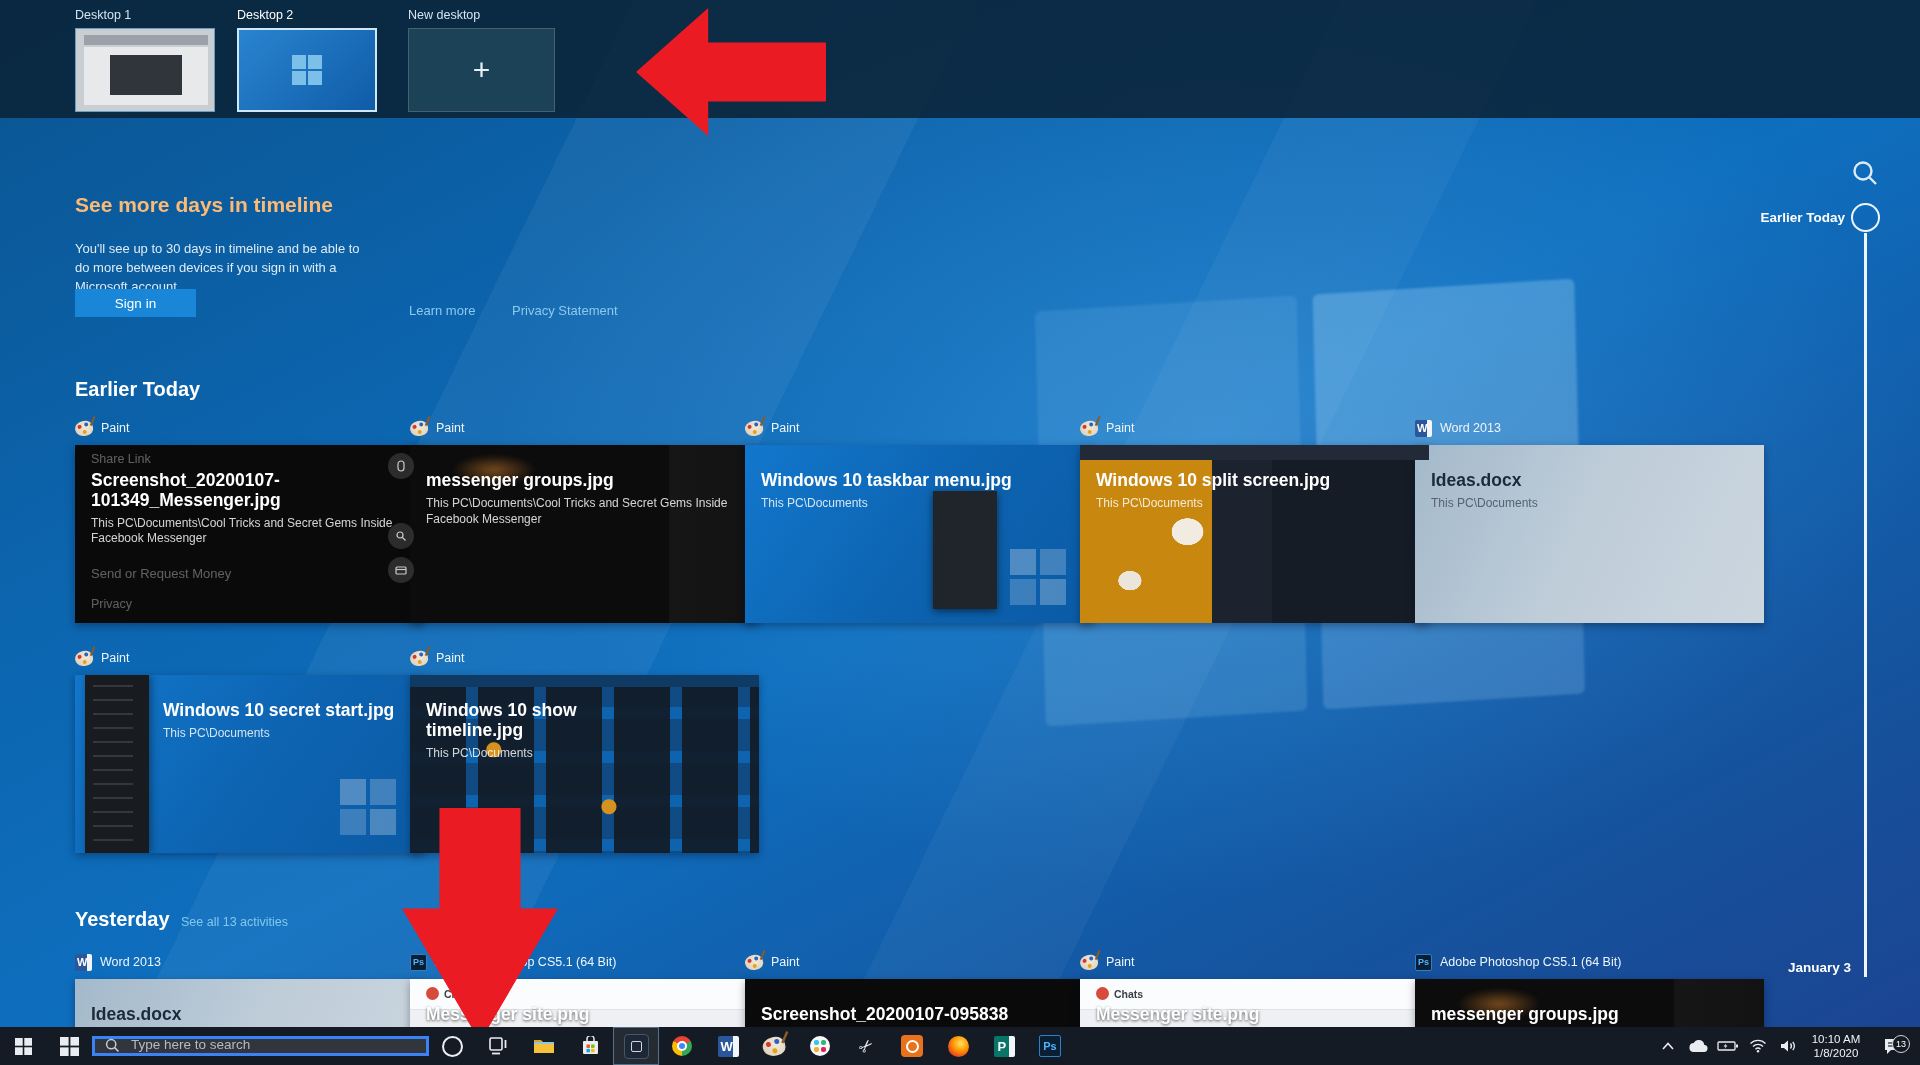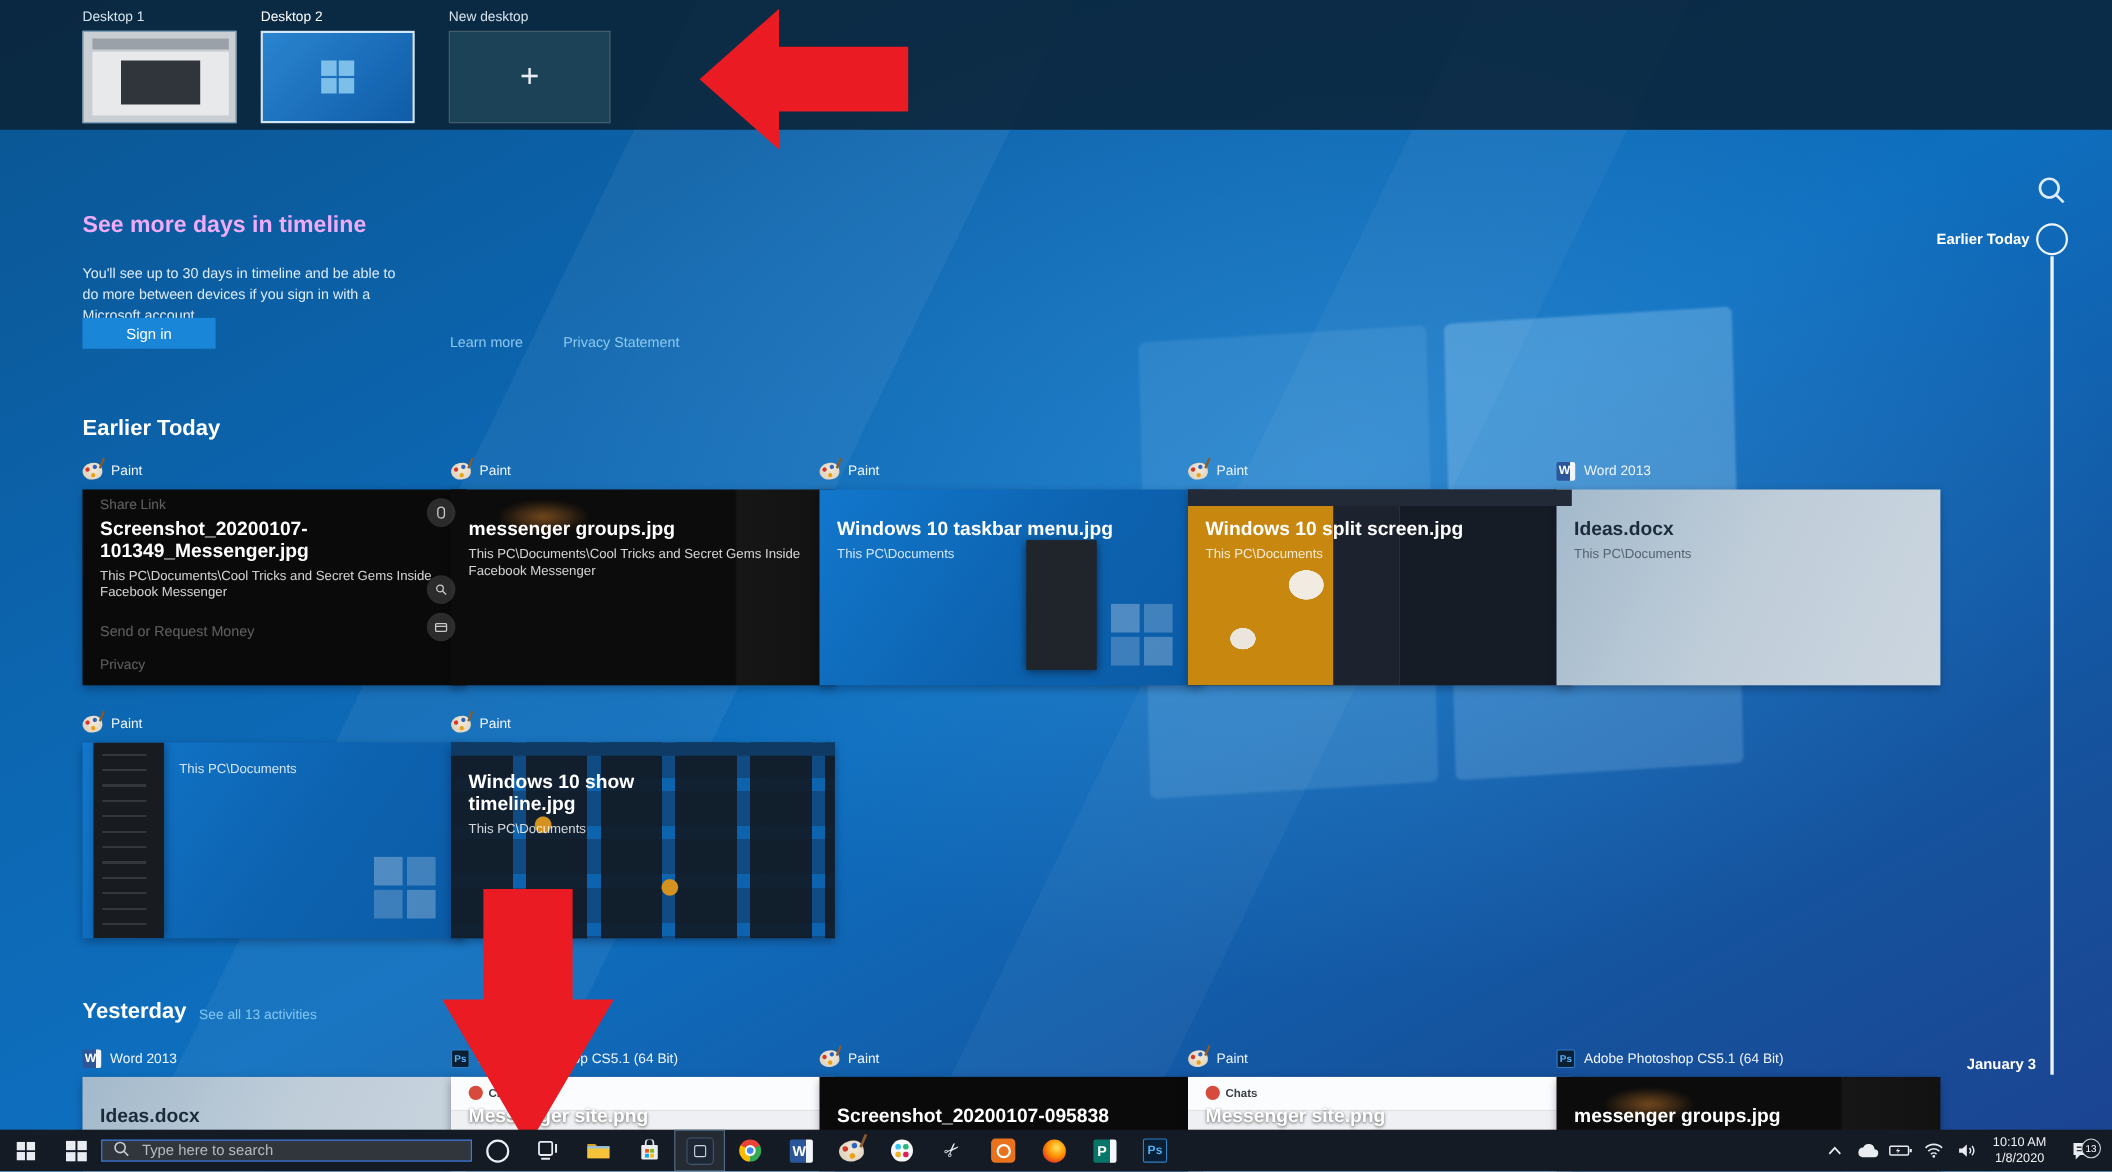--- a/index.html
+++ b/index.html
@@ -49,21 +49,21 @@
 
   
   .rail-search{position:absolute;left:1848px;top:157px;cursor:pointer;z-index:12;}
   .rail-label{position:absolute;right:75px;top:210px;font-size:13.5px;font-weight:bold;color:#fff;z-index:12;}
   .rail-circle{position:absolute;left:1851px;top:203px;width:29px;height:29px;border:2.5px solid #eef5fa;
     border-radius:50%;box-sizing:border-box;cursor:pointer;z-index:12;}
   .rail-line{position:absolute;left:1864px;top:233px;width:2.5px;height:744px;background:#eef5fa;z-index:11;cursor:pointer;}
   .rail-bottom{position:absolute;right:69px;top:960px;font-size:13.5px;font-weight:bold;color:#fff;z-index:12;}
 
   
-  .promo-h{position:absolute;left:75px;top:193px;font-size:21px;font-weight:bold;color:#f0abfc;}
+  .promo-h{position:absolute;left:75px;top:193px;font-size:21px;font-weight:bold;color:#fdba74;}
   .promo-c1{position:absolute;left:75px;top:240px;width:300px;font-size:13px;line-height:1.45;color:#dcebf7;}
   .promo-c2{position:absolute;left:409px;top:240px;width:320px;font-size:13px;line-height:1.45;color:#dcebf7;}
   .signin{position:absolute;left:75px;top:289px;width:121px;height:28px;background:#1a86d8;border:none;
     color:#fff;font-size:13.5px;font-family:inherit;cursor:pointer;}
   .plinks{position:absolute;left:409px;top:303px;font-size:13px;}
   .plinks a{color:#8cc9ef;text-decoration:none;margin-right:33px;cursor:pointer;}
 
   
   .sec-h{position:absolute;left:75px;font-size:20px;font-weight:bold;color:#fff;}
   .see-all{position:absolute;left:181px;font-size:12.5px;color:#82c7f0;cursor:pointer;}
@@ -139,22 +139,22 @@
   .ic-paint{position:relative;width:18px;height:15px;background:radial-gradient(circle at 60% 40%,#f3ead9,#d9cab4);
     border-radius:55% 50% 48% 60%;transform:rotate(-12deg);}
   .ic-paint::before{content:"";position:absolute;left:3px;top:3px;width:4px;height:4px;border-radius:50%;background:#d4372c;
     box-shadow:7px -1px 0 #2a63c0, 4px 6px 0 #e8a21a;}
   .ic-paint::after{content:"";position:absolute;right:-2px;top:-3px;width:2px;height:10px;background:#8a5a2a;transform:rotate(35deg);}
 
   
   .taskbar{position:absolute;left:0;top:1027px;width:1920px;height:38px;background:#151b24;z-index:60;
     display:flex;align-items:center;}
   .tb-slot{width:46px;height:38px;display:flex;align-items:center;justify-content:center;cursor:pointer;flex:none;}
-  .tb-search{width:337px;height:20px;background:#31363d;border:1px solid #3b82f6;box-sizing:border-box;
-    display:flex;align-items:flex-start;gap:9px;padding:0 10px;flex:none;cursor:text;}
+  .tb-search{width:337px;height:20px;background:#31363d;border:3px solid #3b82f6;box-sizing:border-box;
+    display:flex;align-items:flex-end;gap:9px;padding:0 10px;flex:none;cursor:text;}
   .tb-search input{flex:1;background:transparent;border:none;outline:none;color:#c8ccd0;
     font-size:13.5px;font-family:inherit;}
   .tb-search input::placeholder{color:#b7bbc0;}
   .tb-active{border:1px solid #57708a;background:rgba(255,255,255,.07);box-sizing:border-box;}
   .gl-cortana{width:17px;height:17px;border:2px solid #e8eef2;border-radius:50%;}
   .gl-chrome{width:20px;height:20px;border-radius:50%;position:relative;
     background:conic-gradient(from -60deg,#ea4335 0 120deg,#34a853 120deg 240deg,#fbbc05 240deg 360deg);}
   .gl-chrome::before{content:"";position:absolute;left:5px;top:5px;width:10px;height:10px;border-radius:50%;
     background:#fff;}
   .gl-chrome::after{content:"";position:absolute;left:7px;top:7px;width:6px;height:6px;border-radius:50%;background:#4285f4;}
@@ -318,20 +318,21 @@
     </div>
   </div>
 
   <div class="crow" style="top:648px;">
     <div class="activity">
       <div class="app-row">
         <span class="apic ic-paint"></span>
         <span>Paint</span>
       </div>
       <div class="card bg-blue-desk menu-left">
+        <div class="ttl mt14" style="margin-left:72px;">Windows 10 secret start.jpg</div>
         <div class="pth" style="margin-left:72px;">This PC\Documents</div>
       </div>
     </div>
 
     <div class="activity">
       <div class="app-row">
         <span class="apic ic-paint"></span>
         <span>Paint</span>
       </div>
       <div class="card bg-timeline">

